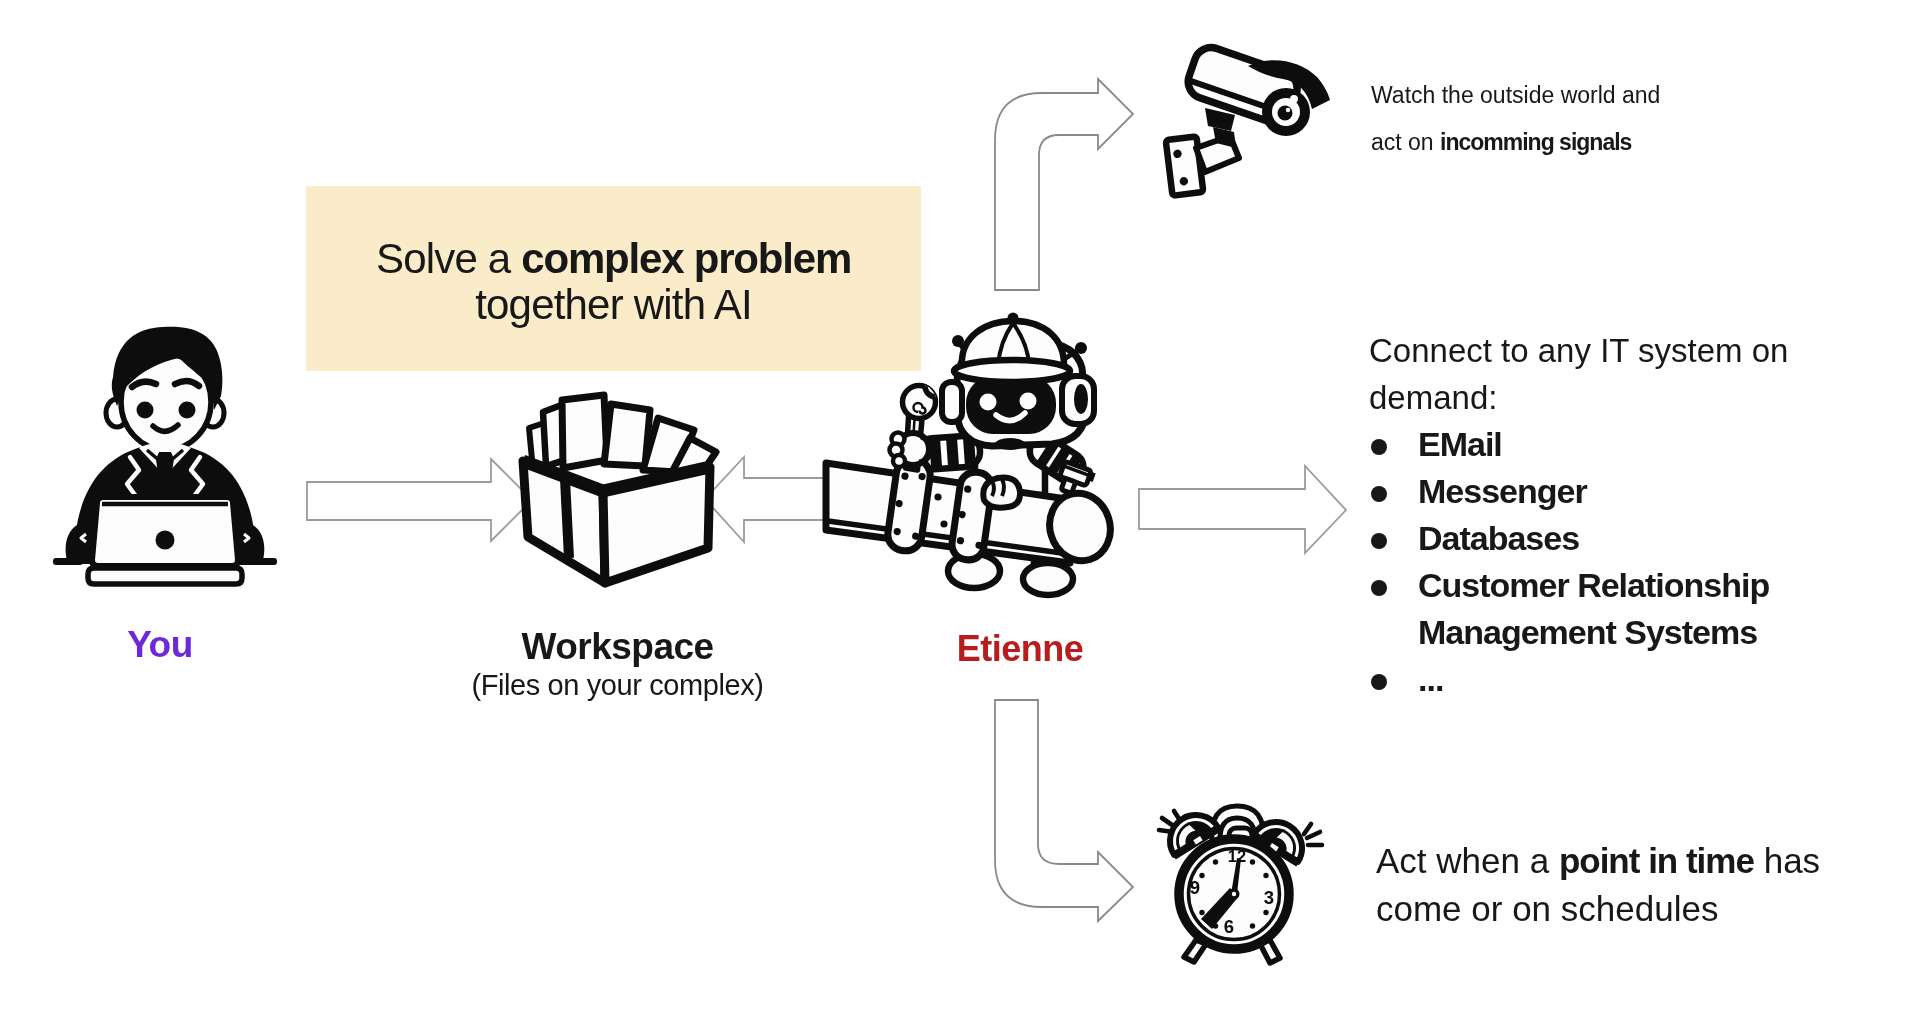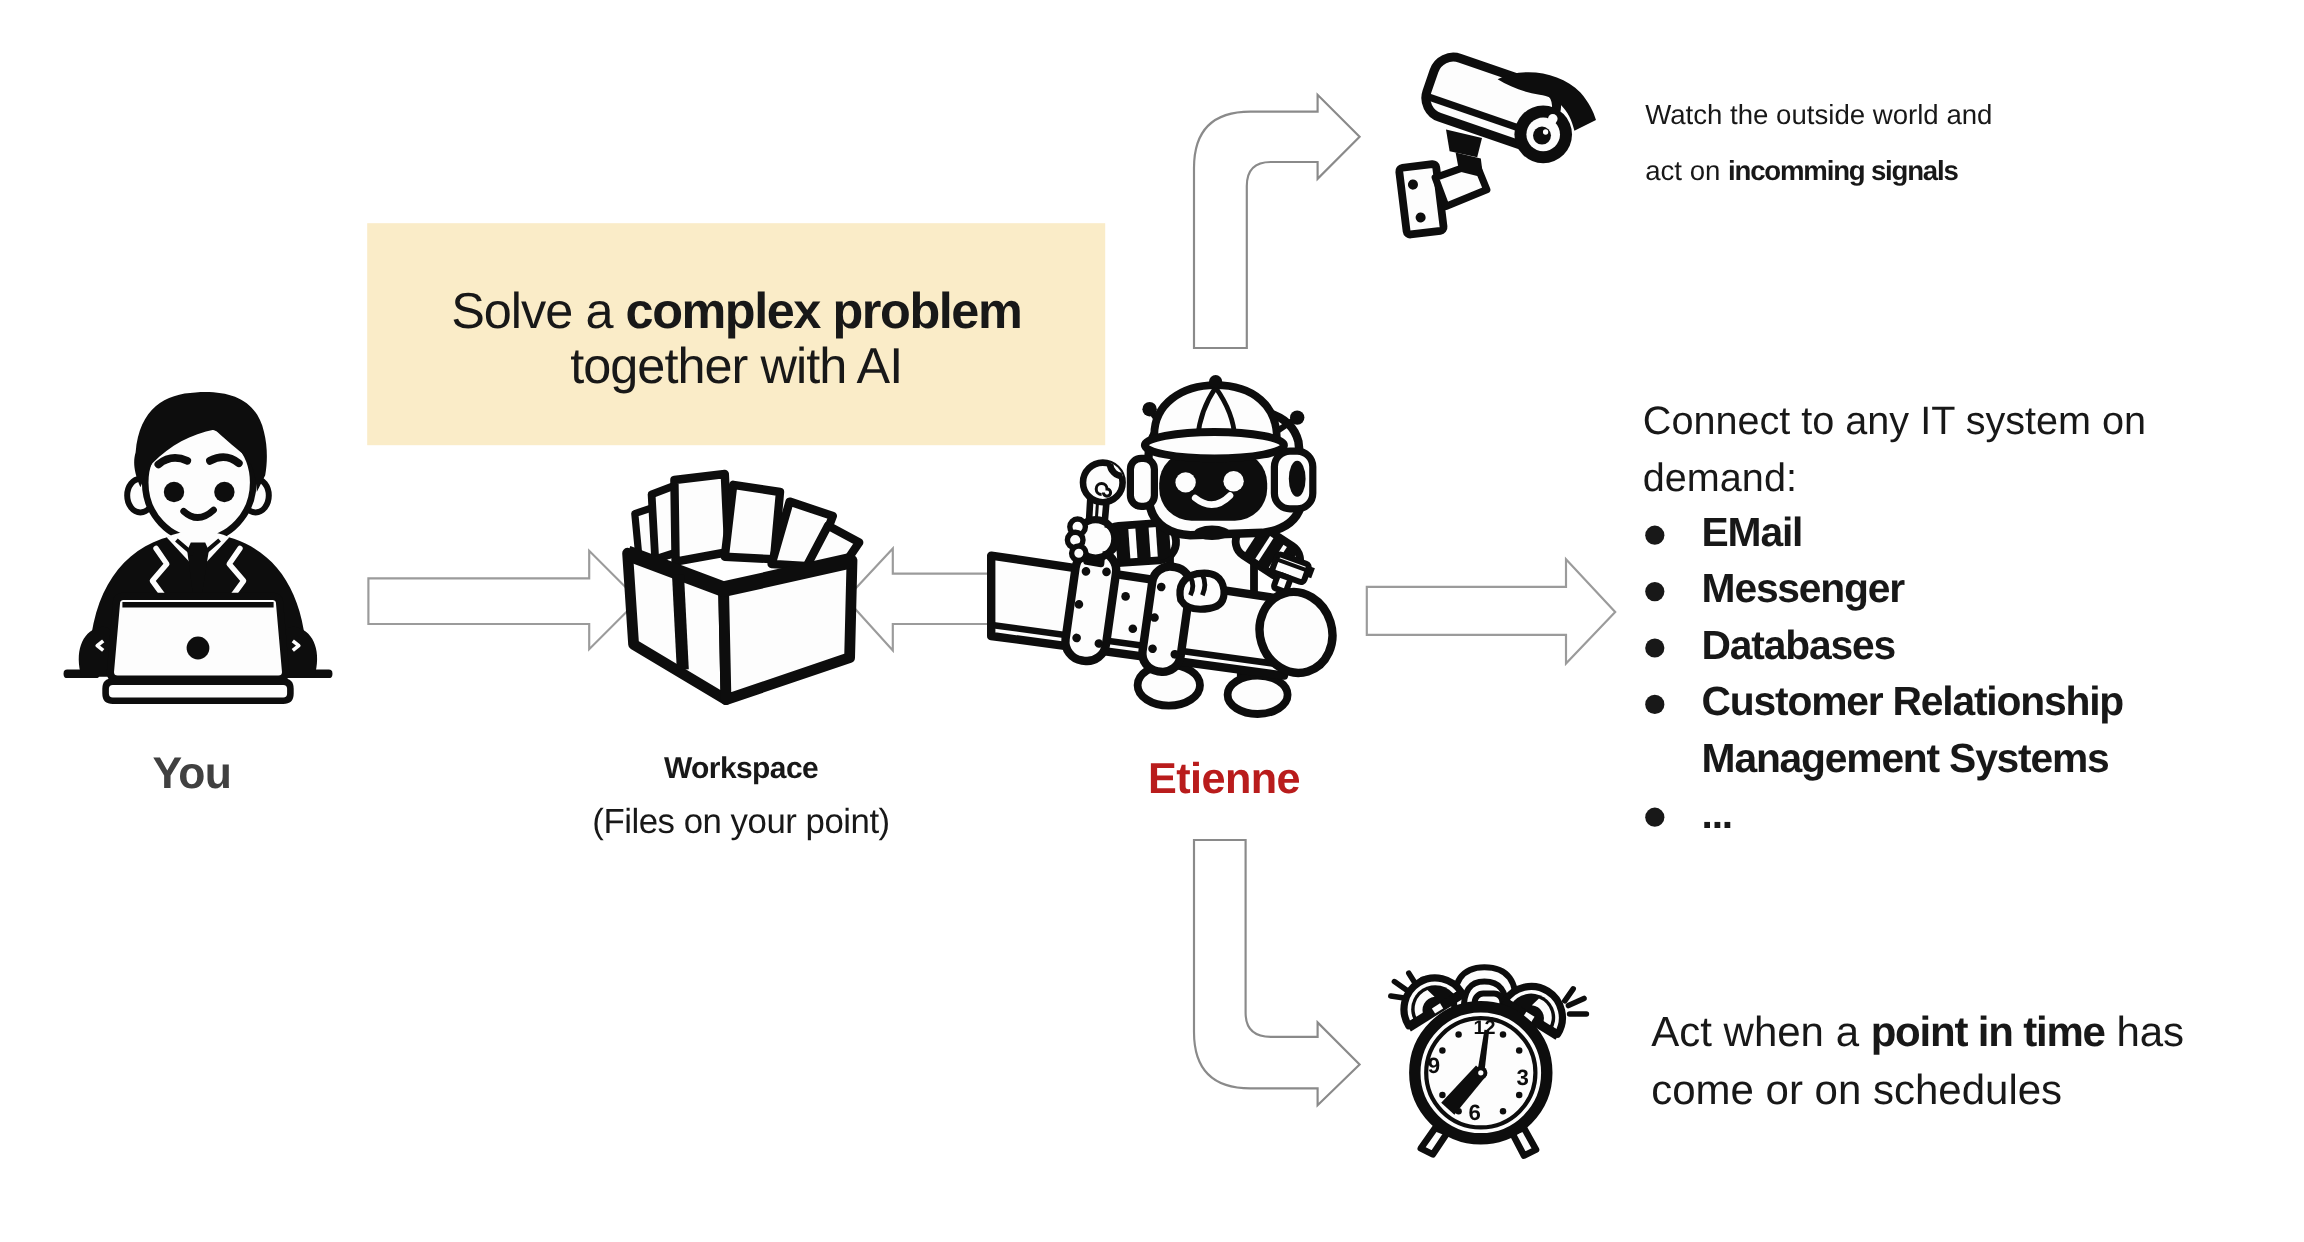--- a/index.html
+++ b/index.html
@@ -289,25 +289,25 @@
     </g>
 
     <polygon points="1231,896 1237,896 1236,858 1232,858" fill="#0d0d0d" transform="rotate(8 1234 894)"></polygon>
     <polygon points="1230,888 1239,896 1212,929 1201,919" fill="#0d0d0d"></polygon>
     <circle cx="1234" cy="894" r="5.5" fill="#0d0d0d"></circle>
     <circle cx="1234" cy="894" r="2.2" fill="#fdfdfd"></circle>
   </g>
 
 </svg>
 
-<div class="abs" style="left:60px;top:624px;width:200px;text-align:center;font-size:37px;letter-spacing:-0.5px;font-weight:bold;color:#404040;">You</div>
+<div class="abs" style="left:60px;top:624px;width:200px;text-align:center;font-size:37px;letter-spacing:-0.5px;font-weight:bold;color:#6d28d9;">You</div>
 <div class="abs" style="left:860px;top:628px;width:320px;text-align:center;font-size:36px;letter-spacing:-0.5px;font-weight:bold;color:#b91c1c;">Etienne</div>
 
-<div class="abs" style="left:420px;top:626px;width:395px;text-align:center;font-size:25px;letter-spacing:-0.5px;font-weight:bold;">Workspace</div>
-<div class="abs" style="left:420px;top:669px;width:395px;text-align:center;font-size:29px;letter-spacing:-0.4px;">(Files on your point)</div>
+<div class="abs" style="left:420px;top:626px;width:395px;text-align:center;font-size:37px;letter-spacing:-0.5px;font-weight:bold;">Workspace</div>
+<div class="abs" style="left:420px;top:669px;width:395px;text-align:center;font-size:29px;letter-spacing:-0.4px;">(Files on your complex)</div>
 
 <div class="abs" style="left:1371px;top:72px;font-size:23px;line-height:47px;">
   Watch the outside world and<br>act on <b style="letter-spacing:-1px;">incomming signals</b>
 </div>
 
 <div class="abs" style="left:1369px;top:327px;font-size:33px;line-height:47px;">
   Connect to any IT system on<br>demand:
 </div>
 <div class="abs" style="left:1371px;top:421px;font-size:34px;letter-spacing:-1px;line-height:47px;font-weight:bold;">
   <span class="dot"></span><span style="display:inline-block;width:31px;"></span>EMail<br>

